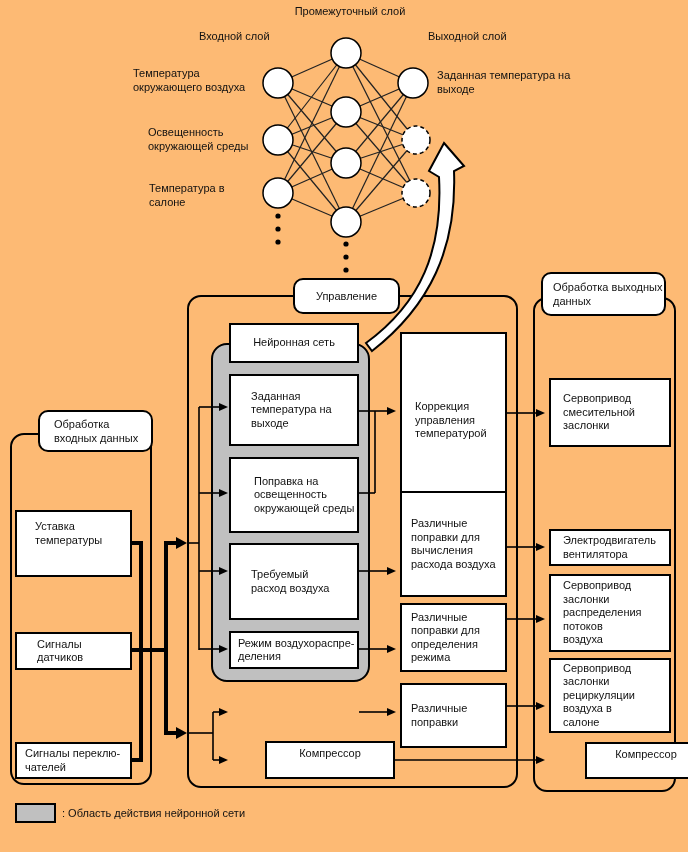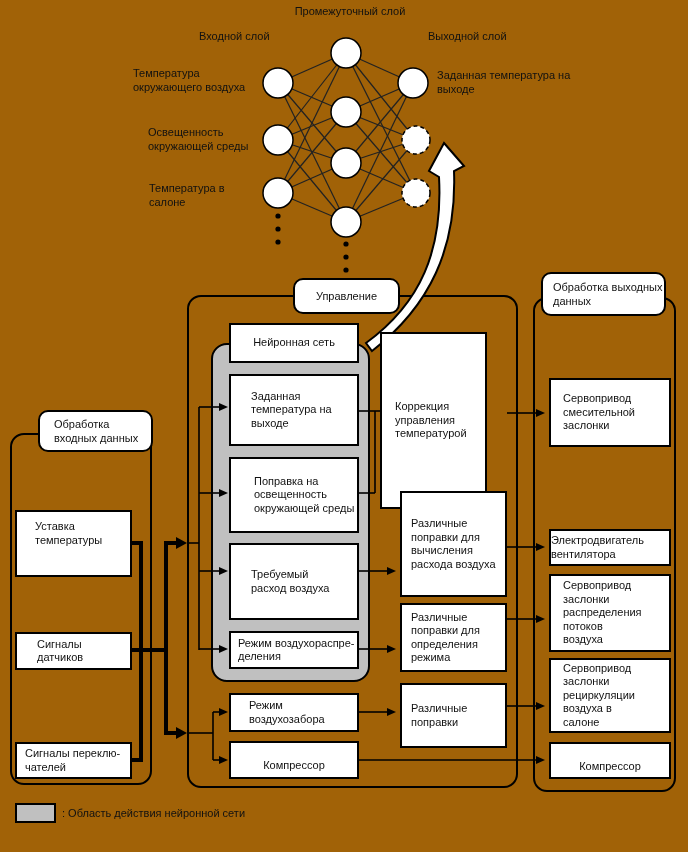--- a/index.html
+++ b/index.html
@@ -1,28 +1,28 @@
 <!DOCTYPE html>
 <html><head>
 <meta charset="utf-8">
 <style>
   html,body{margin:0;padding:0;background:#fff;}
-  #page{position:relative;width:688px;height:852px;background:#a16207;overflow:hidden;
+  #page{position:relative;width:688px;height:852px;background:#fdba74;overflow:hidden;
         font-family:"Liberation Sans",sans-serif;color:#111;}
   .netlabel{position:absolute;font-size:11px;line-height:14px;white-space:pre-line;z-index:3;}
   .container{position:absolute;border:2px solid #000;border-radius:14px;box-sizing:border-box;
              background:transparent;z-index:1;}
   .tag{position:absolute;background:#fff;border:2px solid #000;border-radius:10px;box-sizing:border-box;
        display:flex;align-items:center;font-size:11px;line-height:14px;white-space:pre-line;z-index:3;}
   .tag.center{justify-content:center;}
   .gray-area{position:absolute;background:#c0c0c0;border:2px solid #000;border-radius:16px;
              box-sizing:border-box;z-index:1;}
   .box{position:absolute;background:#fff;border:2px solid #000;box-sizing:border-box;
        display:flex;align-items:center;font-size:11px;line-height:13.5px;white-space:pre-line;z-index:3;}
-  .box.center-top{align-items:flex-start;justify-content:center;padding-top:16px;}
+  .box.center-top{align-items:flex-start;justify-content:center;padding-top:4px;margin-left:36px;}
   .box.center-mid{justify-content:center;}
   svg.wires{position:absolute;left:0;top:0;z-index:2;pointer-events:none;}
   .legend-swatch{position:absolute;left:15px;top:803px;width:41px;height:20px;background:#c0c0c0;
                  border:2px solid #000;box-sizing:border-box;z-index:3;}
   .legend-text{position:absolute;left:62px;top:806px;font-size:11px;line-height:14px;z-index:3;}
 </style>
 </head>
 <body>
 
 <div id="page">
@@ -160,42 +160,40 @@
 температура на
 выходе</div>
   <div class="box" style="left:229px;top:457px;width:130px;height:76px;padding-left:23px;">Поправка на
 освещенность
 окружающей среды</div>
   <div class="box" style="left:229px;top:631px;width:130px;height:38px;padding-left:7px;">Режим воздухораспре-
 деления</div>
   <div class="box" style="left:229px;top:543px;width:130px;height:77px;padding-left:20px;">Требуемый
 расход воздуха</div>
 
-  <div class="box" style="left:229px;top:693px;width:130px;height:39px;padding-left:18px;">Режим
-воздухозабора</div>
   <div class="box center-top" style="left:229px;top:741px;width:130px;height:38px;">Компрессор</div>
 
-  <div class="box" style="left:380px;top:332px;width:107px;height:177px;padding-left:13px;">Коррекция
+  <div class="box" style="left:400px;top:332px;width:107px;height:177px;padding-left:13px;">Коррекция
 управления
 температурой</div>
   <div class="box" style="left:400px;top:491px;width:107px;height:106px;padding-left:9px;">Различные
 поправки для
 вычисления
 расхода воздуха</div>
   <div class="box" style="left:400px;top:603px;width:107px;height:69px;padding-left:9px;">Различные
 поправки для
 определения
 режима</div>
   <div class="box" style="left:400px;top:683px;width:107px;height:65px;padding-left:9px;">Различные
 поправки</div>
 
   <div class="box" style="left:549px;top:378px;width:122px;height:69px;padding-left:12px;">Сервопривод
 смесительной
 заслонки</div>
-  <div class="box" style="left:549px;top:529px;width:122px;height:37px;">Электродвигатель
+  <div class="box" style="left:549px;top:529px;width:122px;height:37px;padding-left:12px;">Электродвигатель
 вентилятора</div>
   <div class="box" style="left:549px;top:574px;width:122px;height:78px;padding-left:12px;">Сервопривод
 заслонки
 распределения
 потоков
 воздуха</div>
   <div class="box" style="left:549px;top:658px;width:122px;height:75px;padding-left:12px;">Сервопривод
 заслонки
 рециркуляции
 воздуха в

